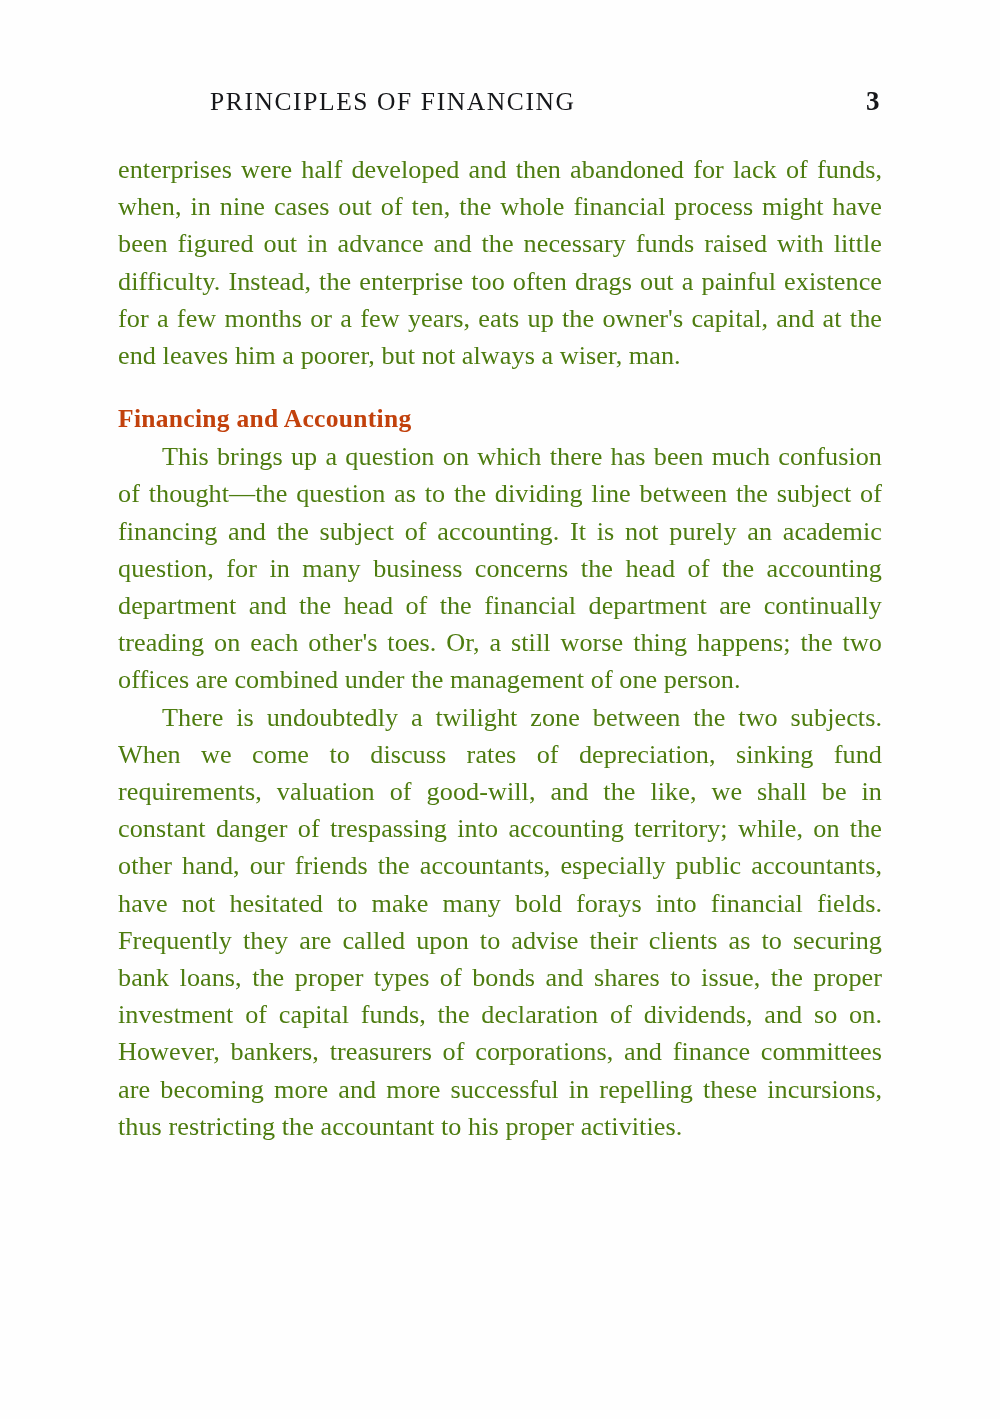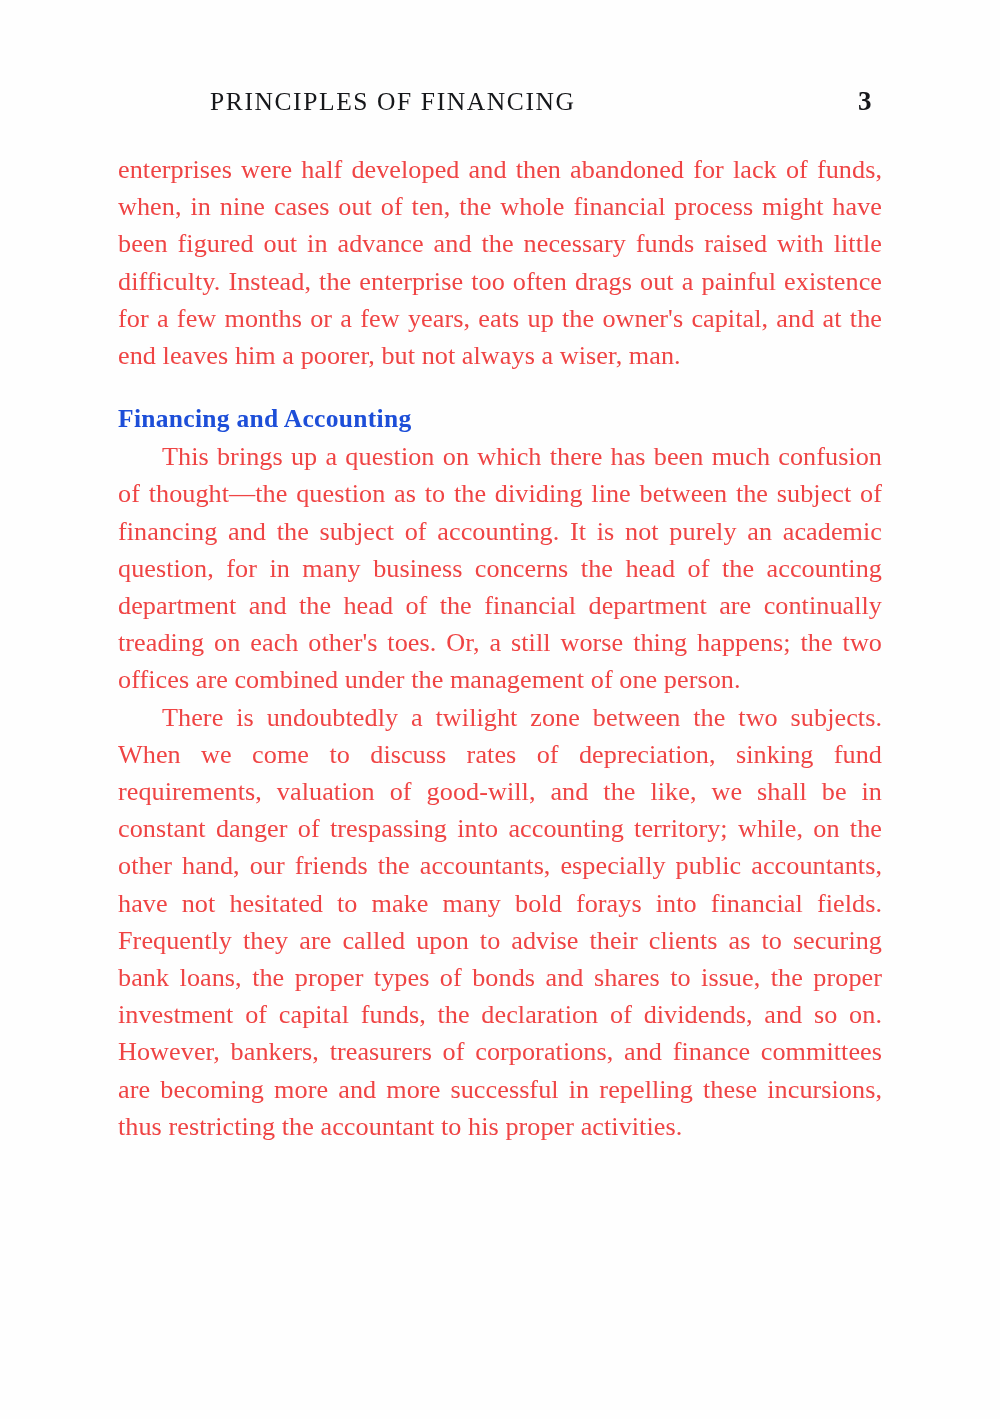--- a/index.html
+++ b/index.html
@@ -19,21 +19,21 @@
     width: 1000px;
     height: 1419px;
     box-sizing: border-box;
     padding: 86px 118px 40px 118px;
     background: #fefefe;
   }
   .running-head {
     display: flex;
     align-items: center;
     justify-content: space-between;
-    margin: 0 8px 34px 0;
+    margin: 0 0 34px 0;
     padding: 0 2px 0 92px;
   }
   .running-head-title {
     font-size: 25.5px;
     letter-spacing: 1.6px;
     font-weight: 400;
     color: #16171a;
     white-space: nowrap;
   }
   .running-head-folio {
@@ -41,32 +41,32 @@
     font-weight: 700;
     color: #16171a;
     letter-spacing: 0.5px;
   }
   .body-text p {
     margin: 0;
     font-size: 26.2px;
     line-height: 37.2px;
     text-align: justify;
     text-justify: inter-word;
-    color: #ef4444;
+    color: #4d7c0f;
     letter-spacing: 0.05px;
     hyphens: none;
   }
   .body-text p.indent {
     text-indent: 44px;
   }
   .section-heading {
     margin: 30px 0 4px 0;
     font-size: 25.5px;
     font-weight: 700;
-    color: #1d4ed8;
+    color: #c2410c;
     letter-spacing: 0.3px;
   }
 </style>
 </head>
 <body>
 
 <div class="page">
 
   <div class="running-head">
     <span class="running-head-title">PRINCIPLES OF FINANCING</span>

